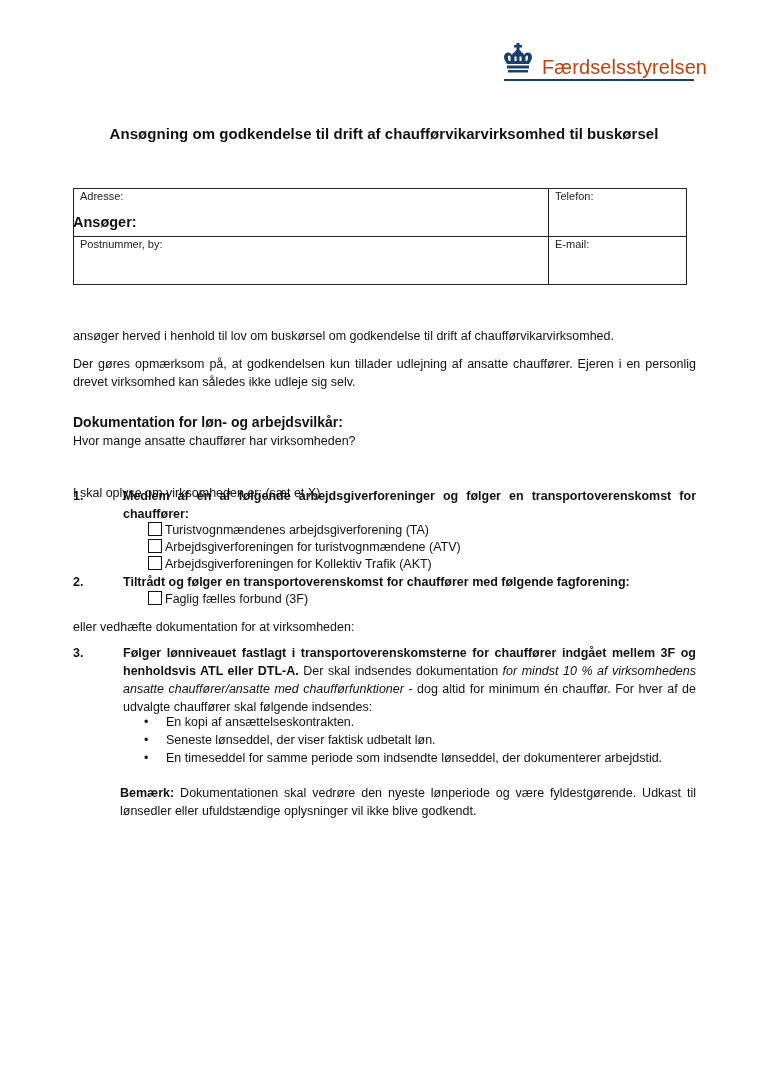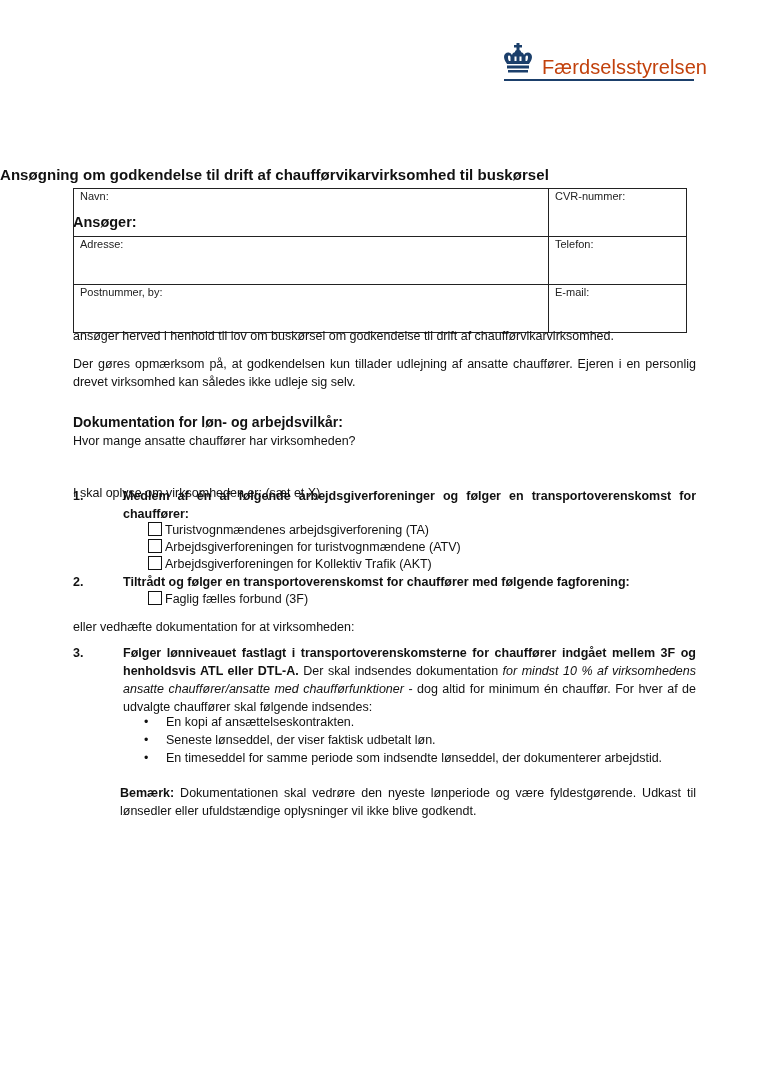--- a/index.html
+++ b/index.html
@@ -9,22 +9,22 @@
   }
   .logo { position: absolute; left: 499px; top: 43px; width: 197px; height: 40px; }
   .logo .crown { position: absolute; left: 2px; top: 0px; width: 34px; height: 32px; }
   .logo .logo-text {
     position: absolute; left: 43px; top: 13px; font-size: 20px; color: #c2410c;
     letter-spacing: 0.1px; white-space: nowrap;
   }
   .logo .logo-line { position: absolute; left: 5px; top: 36px; width: 190px; height: 2px; background: #1b3f6b; }
 
   .title {
-    position: absolute; left: 0; width: 768px; top: 125px; 
-    font-weight: bold; font-size: 15px; letter-spacing: 0.05px; margin-top: 41px;
+    position: absolute; left: 0; width: 768px; top: 125px; text-align: center;
+    font-weight: bold; font-size: 15px; letter-spacing: 0.05px;
   }
   .h-applicant { position: absolute; left: 73px; top: 169px; font-weight: bold; font-size: 14.5px; margin-top: 45px; }
 
   table.applicant {
     position: absolute; left: 73px; top: 188px; width: 614px; border-collapse: collapse;
   }
   table.applicant td {
     border: 1px solid #222; height: 45px; vertical-align: top; padding: 1px 6px;
     font-size: 11px; color: #222;
   }
@@ -69,24 +69,20 @@
   <span class="logo-text">Færdselsstyrelsen</span>
   <div class="logo-line"></div>
 </div>
 
 <div class="title">Ansøgning om godkendelse til drift af chaufførvikarvirksomhed til buskørsel</div>
 
 <div class="h-applicant">Ansøger:</div>
 
 <table class="applicant">
   <tbody>
-      <tr>
-    <td class="left"><span>Navn:</span></td>
-    <td><span>CVR-nummer:</span></td>
-  </tr>
   <tr>
     <td class="left"><span>Adresse:</span></td>
     <td><span>Telefon:</span></td>
   </tr>
   <tr>
     <td class="left"><span>Postnummer, by:</span></td>
     <td><span>E-mail:</span></td>
   </tr>
 </tbody>
   </table>

